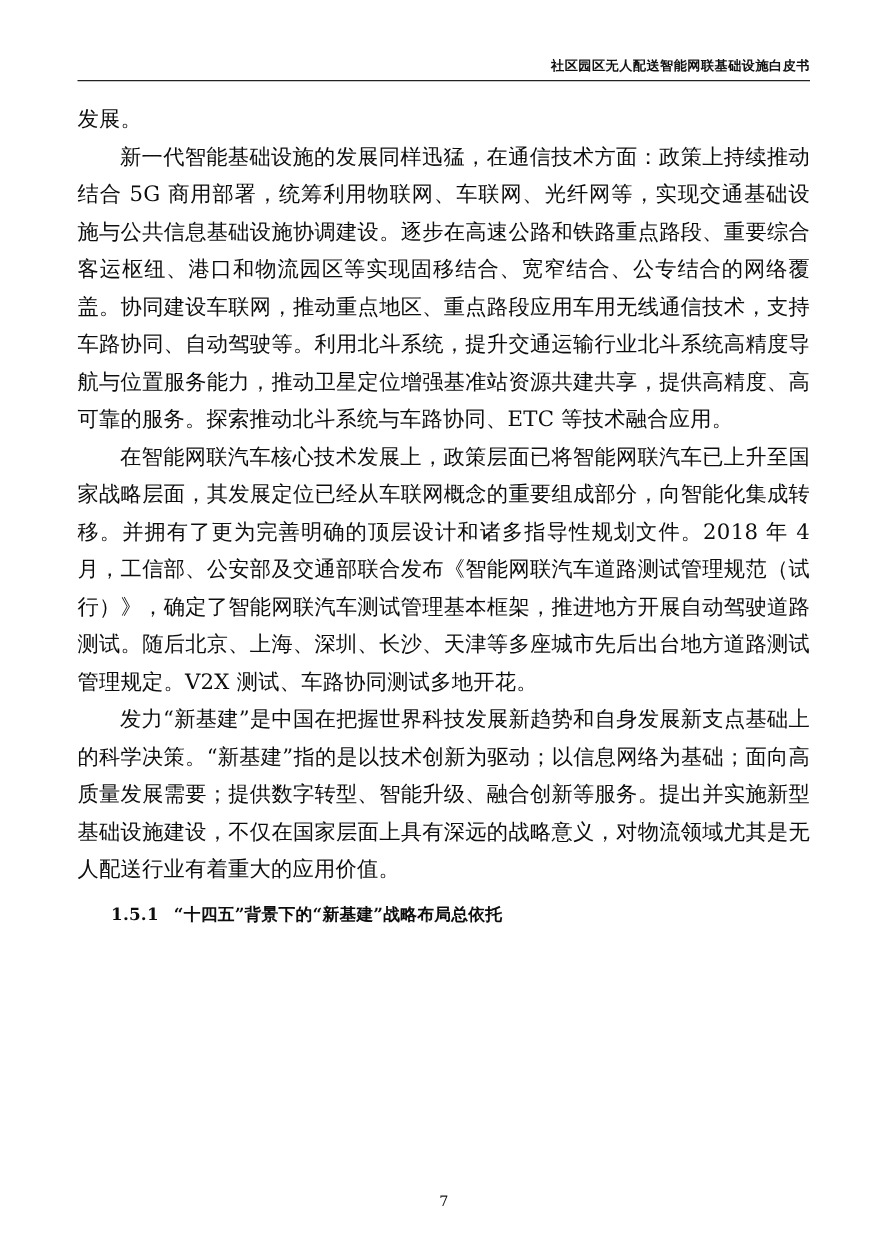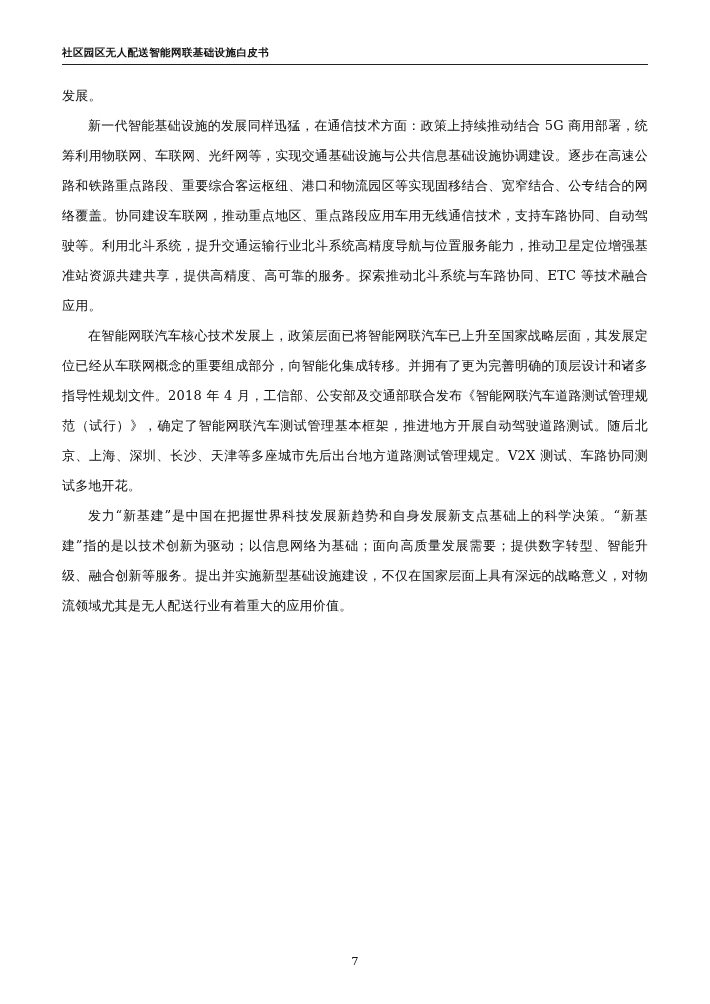--- a/index.html
+++ b/index.html
@@ -12,35 +12,36 @@
     width: 710px;
     height: 1004px;
     background: #ffffff;
     box-sizing: border-box;
     padding: 46px 62px 40px 62px;
     font-family: "DejaVu Serif", "Liberation Serif", serif;
     color: #0d0d0d;
     overflow: hidden;
   }
   .header {
+    text-align: right;
     font-size: 10.5px;
     font-weight: bold;
     letter-spacing: 0.4px;
     color: #111111;
     margin: 0 0 4px 0;
     font-family: Liberation Mono, monospace;
   }
   .header-rule {
     border: 0;
     border-top: 1px solid #222222;
     margin: 3px 0 16px 0;
   }
   p.body {
     margin: 0 0 0 0;
-    font-size: 13px;
+    font-size: 17px;
     line-height: 30px;
     text-align: justify;
     text-justify: inter-ideograph;
     letter-spacing: 0.2px;
   }
   p.indent {
     text-indent: 2em;
   }
   h2.heading {
     font-size: 13.6px;
@@ -79,16 +80,19 @@
   <div class="header">社区园区无人配送智能网联基础设施白皮书</div>
   <hr class="header-rule">
 
   <p class="body">发展。</p>
   <p class="body indent">新一代智能基础设施的发展同样迅猛，在通信技术方面：政策上持续推动结合 5G 商用部署，统筹利用物联网、车联网、光纤网等，实现交通基础设施与公共信息基础设施协调建设。逐步在高速公路和铁路重点路段、重要综合客运枢纽、港口和物流园区等实现固移结合、宽窄结合、公专结合的网络覆盖。协同建设车联网，推动重点地区、重点路段应用车用无线通信技术，支持车路协同、自动驾驶等。利用北斗系统，提升交通运输行业北斗系统高精度导航与位置服务能力，推动卫星定位增强基准站资源共建共享，提供高精度、高可靠的服务。探索推动北斗系统与车路协同、ETC 等技术融合应用。</p>
   <p class="body indent">在智能网联汽车核心技术发展上，政策层面已将智能网联汽车已上升至国家战略层面，其发展定位已经从车联网概念的重要组成部分，向智能化集成转移。并拥有了更为完善明确的顶层设计和诸多指导性规划文件。2018 年 4 月，工信部、公安部及交通部联合发布《智能网联汽车道路测试管理规范（试行）》，确定了智能网联汽车测试管理基本框架，推进地方开展自动驾驶道路测试。随后北京、上海、深圳、长沙、天津等多座城市先后出台地方道路测试管理规定。V2X 测试、车路协同测试多地开花。</p>
 
 
   <p class="body indent">发力“新基建”是中国在把握世界科技发展新趋势和自身发展新支点基础上的科学决策。“新基建”指的是以技术创新为驱动；以信息网络为基础；面向高质量发展需要；提供数字转型、智能升级、融合创新等服务。提出并实施新型基础设施建设，不仅在国家层面上具有深远的战略意义，对物流领域尤其是无人配送行业有着重大的应用价值。</p>
 
+  <h3 class="heading3">
+    <span class="heading-num">1.5.1</span><span>“十四五”背景下的“新基建”战略布局总依托</span>
+  </h3>
 
 
   <div class="footer">7</div>
 </div>
 
 </body></html>

